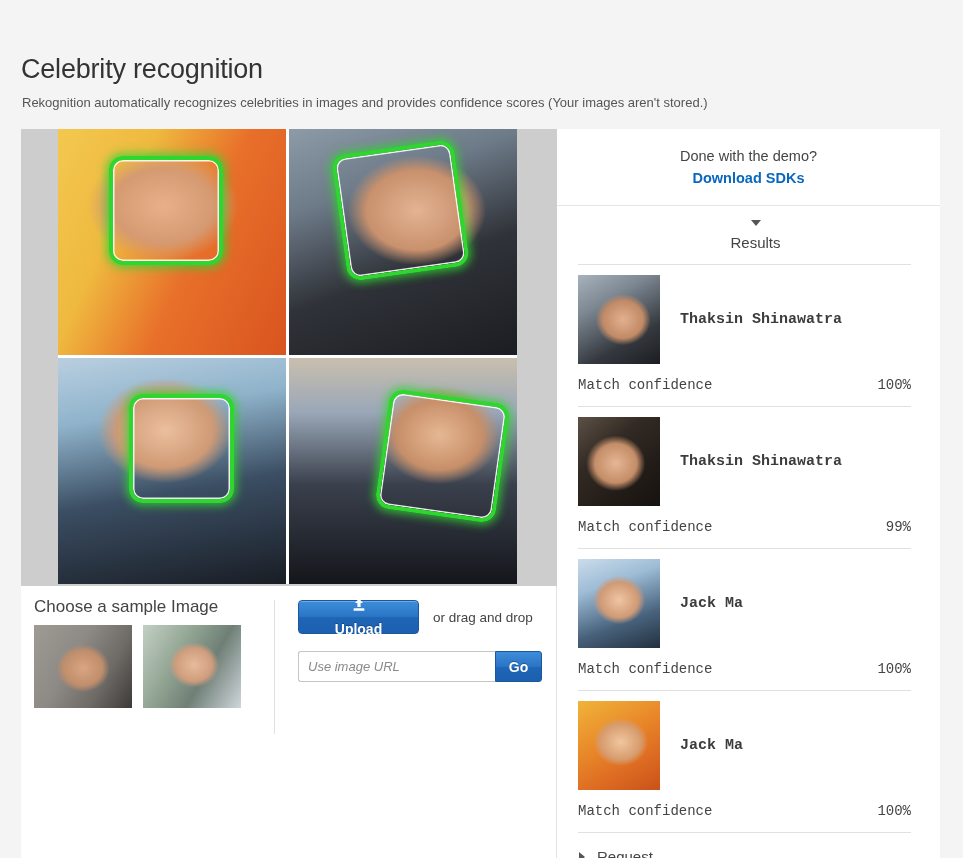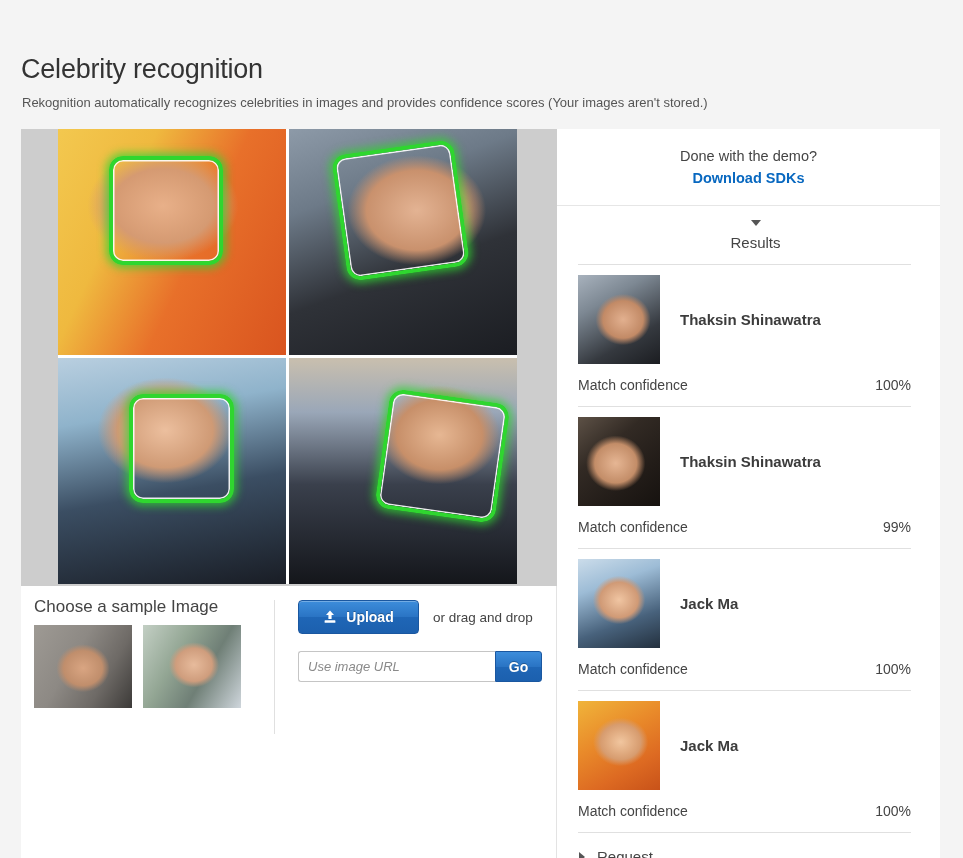--- a/index.html
+++ b/index.html
@@ -107,20 +107,21 @@
   .btn-upload {
     display: inline-flex; align-items: center; justify-content: center; gap: 9px;
     width: 121px; height: 34px;
     background: linear-gradient(to bottom, #3d8ddb 0%, #2a74c4 50%, #1f66b6 51%, #1c60ae 100%);
     border: 1px solid #1a57a0;
     border-radius: 4px;
     color: #ffffff; font-size: 14px; font-weight: bold;
     text-shadow: 0 -1px 0 rgba(0,0,0,0.28);
     box-shadow: inset 0 1px 0 rgba(255,255,255,0.28);
     cursor: pointer;
+    flex-direction: column;
   }
   .upload-icon { display: inline-block; width: 14px; height: 14px; }
   .drag-text { font-size: 13.5px; color: #444; }
 
   .url-row { display: flex; align-items: stretch; width: 244px; height: 31px; }
   .url-input {
     flex: 1;
     border: 1px solid #c5c5c5;
     border-right: none;
     border-radius: 3px 0 0 3px;
@@ -173,21 +174,21 @@
     border-top: 6px solid #555;
   }
   .caret-right {
     width: 0; height: 0;
     border-top: 5px solid transparent;
     border-bottom: 5px solid transparent;
     border-left: 6px solid #555;
   }
   .rule { height: 1px; background: #e0e0e0; margin: 0 29px 0 21px; }
 
-  .result-item { padding: 10px 29px 0 21px; }
+  .result-item { padding: 10px 29px 0 21px; font-family: Liberation Mono, monospace; }
   .result-top { display: flex; align-items: center; gap: 0; height: 89px; }
   .result-thumb {
     width: 82px; height: 89px; flex: none; overflow: hidden;
   }
   .rt-thaksin-a { background:
       radial-gradient(ellipse 42% 36% at 55% 50%, #e2b08f 0%, #c28a66 58%, rgba(194,138,102,0) 80%),
       linear-gradient(150deg, #a8b2bd 0%, #7d8893 30%, #35393f 70%, #1b1d21 100%); }
   .rt-thaksin-b { background:
       radial-gradient(ellipse 44% 38% at 46% 52%, #e6b694 0%, #c38d68 58%, rgba(195,141,104,0) 82%),
       linear-gradient(140deg, #5d5146 0%, #322a24 35%, #221c18 70%, #16120f 100%); }

